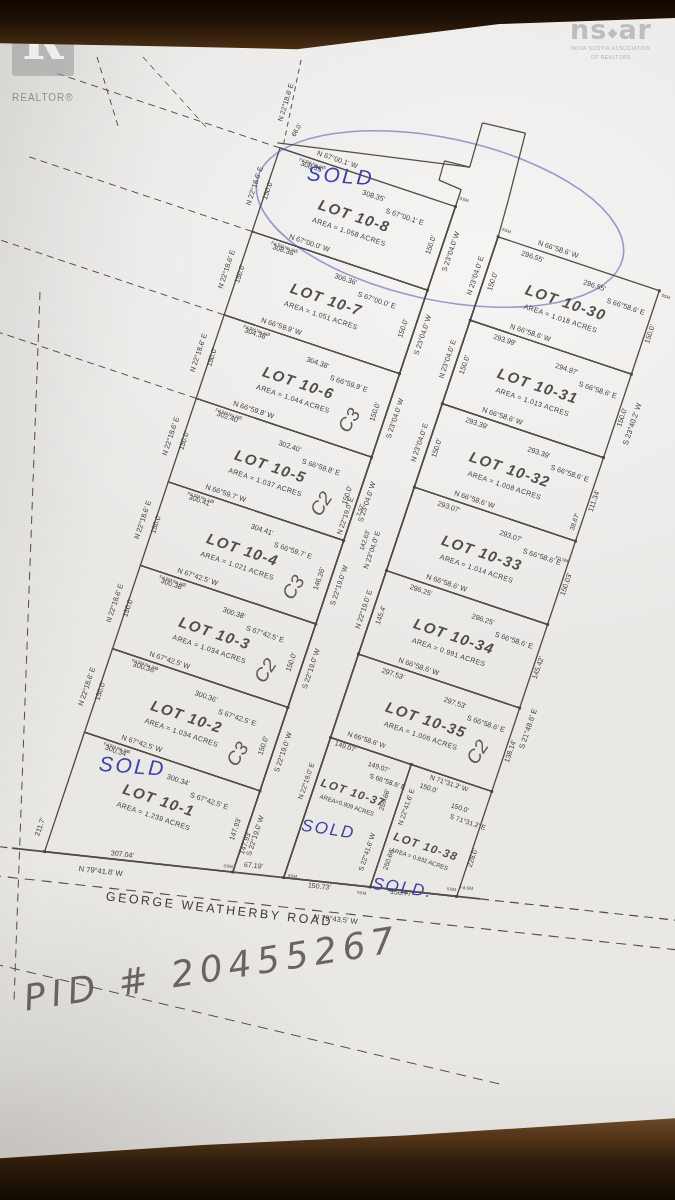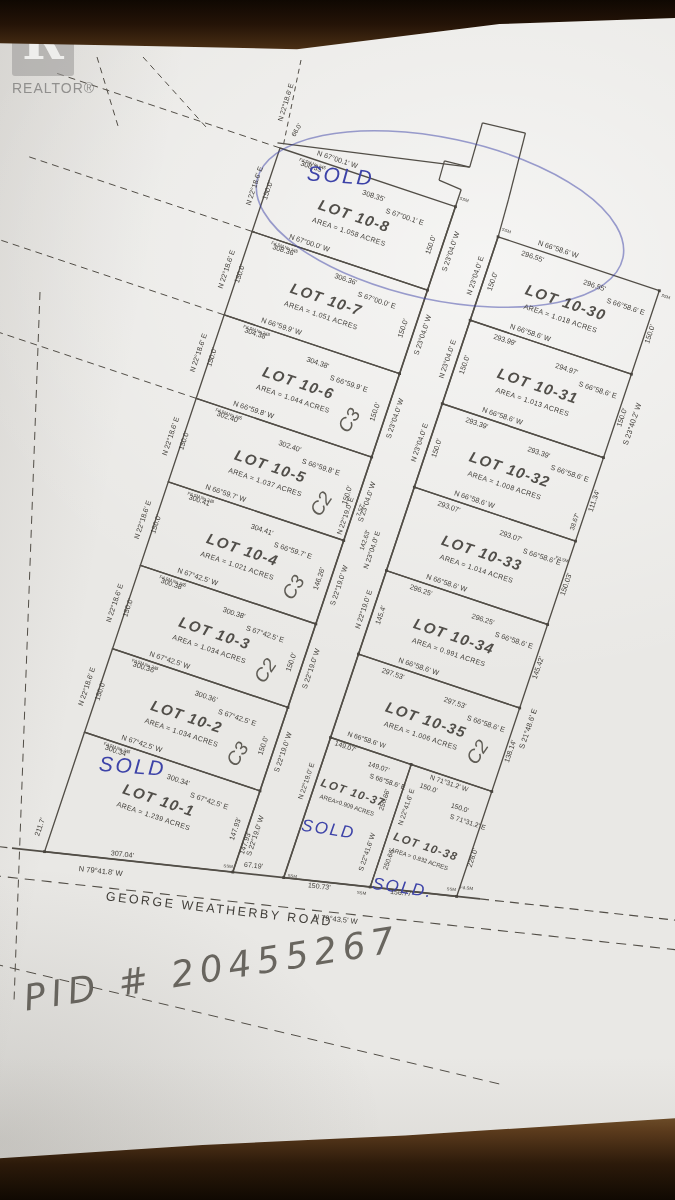--- a/index.html
+++ b/index.html
@@ -18,21 +18,21 @@
     background:linear-gradient(180deg,#0f0802 0%,#241307 40%,#432a12 75%,#5f3d1d 100%);
     clip-path:polygon(0 0,100% 0,100% 30%,74% 40%,44% 82%,18% 76%,0 72%);}
   .wood-bottom{position:absolute;left:0;top:1105px;width:675px;height:95px;
     background:linear-gradient(180deg,#7c5c33 0%,#5a3a1c 28%,#2c1a0a 62%,#100902 100%);
     clip-path:polygon(0 56%,30% 42%,60% 32%,100% 14%,100% 100%,0 100%);}
   .wm-realtor{position:absolute;left:12px;top:8px;color:#8f8e8c;}
   .wm-realtor .r-block{width:62px;height:68px;background:rgba(158,157,155,0.6);
     border-radius:3px;display:flex;align-items:center;justify-content:center;}
   .wm-realtor .r-block span{font-family:"DejaVu Serif",serif;font-weight:bold;
     font-size:50px;color:rgba(244,244,242,0.9);line-height:1;}
-  .wm-realtor .r-label{margin-top:4px;font-size:14px;letter-spacing:1px;
+  .wm-realtor .r-label{margin-top:16px;font-size:10px;letter-spacing:1px;
     color:rgba(125,124,122,0.8);}
   .wm-nsar{position:absolute;left:552px;top:16px;width:118px;text-align:center;
     color:rgba(150,149,147,0.55);}
   .wm-nsar .logo-row{font-size:27px;letter-spacing:1px;font-weight:bold;
     font-family:"DejaVu Sans",sans-serif;line-height:1;}
   .wm-nsar .diamond{display:inline-block;width:7px;height:7px;margin:0 2px 2px 2px;
     background:rgba(150,149,147,0.55);transform:rotate(45deg);}
   .wm-nsar .sub{font-size:5px;letter-spacing:0.5px;color:rgba(140,139,137,0.6);
     margin-top:2px;line-height:1.4;}
   .pid-note{position:absolute;left:24px;top:978px;width:340px;
@@ -308,18 +308,23 @@
       <text x="665.3115764720584" y="298.01329619942703" fill="#413e39" font-size="4.3" text-anchor="middle" transform="rotate(18.5 665.3 298.0)">SSM</text>
     </svg>
 
   <div class="wm-realtor">
     <div class="r-block">
       <span>R</span>
     </div>
     <div class="r-label">REALTOR®</div>
   </div>
 
+  <div class="wm-nsar">
+    <div class="logo-row"><span>ns</span><span class="diamond"></span><span>ar</span></div>
+    <div class="sub">NOVA SCOTIA ASSOCIATION</div>
+    <div class="sub">OF REALTORS</div>
+  </div>
 
   <div class="pid-note">PID # 20455267</div>
 
   <div class="wood-top"></div>
   <div class="wood-bottom"></div>
 </div>
 
 </body></html>

